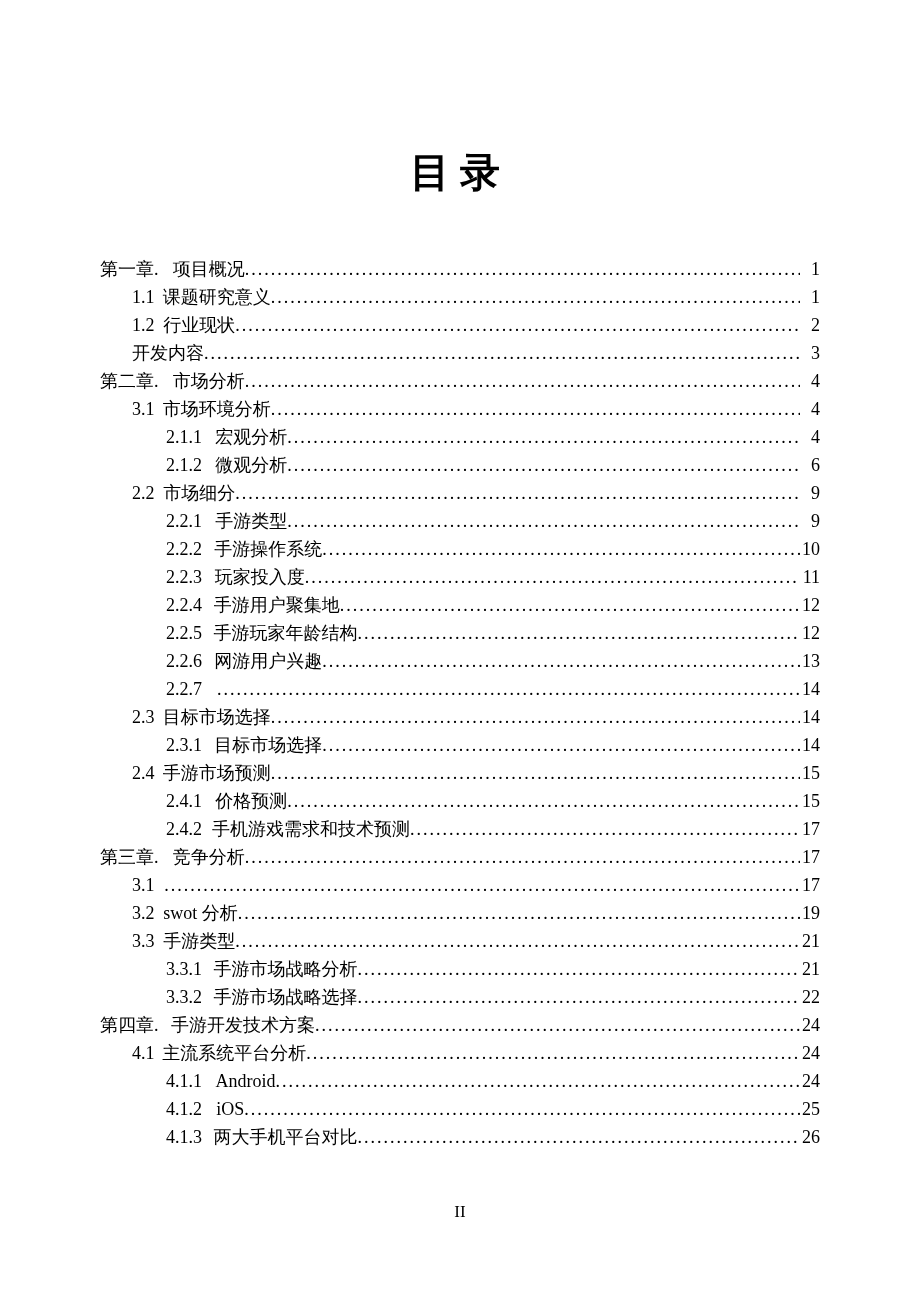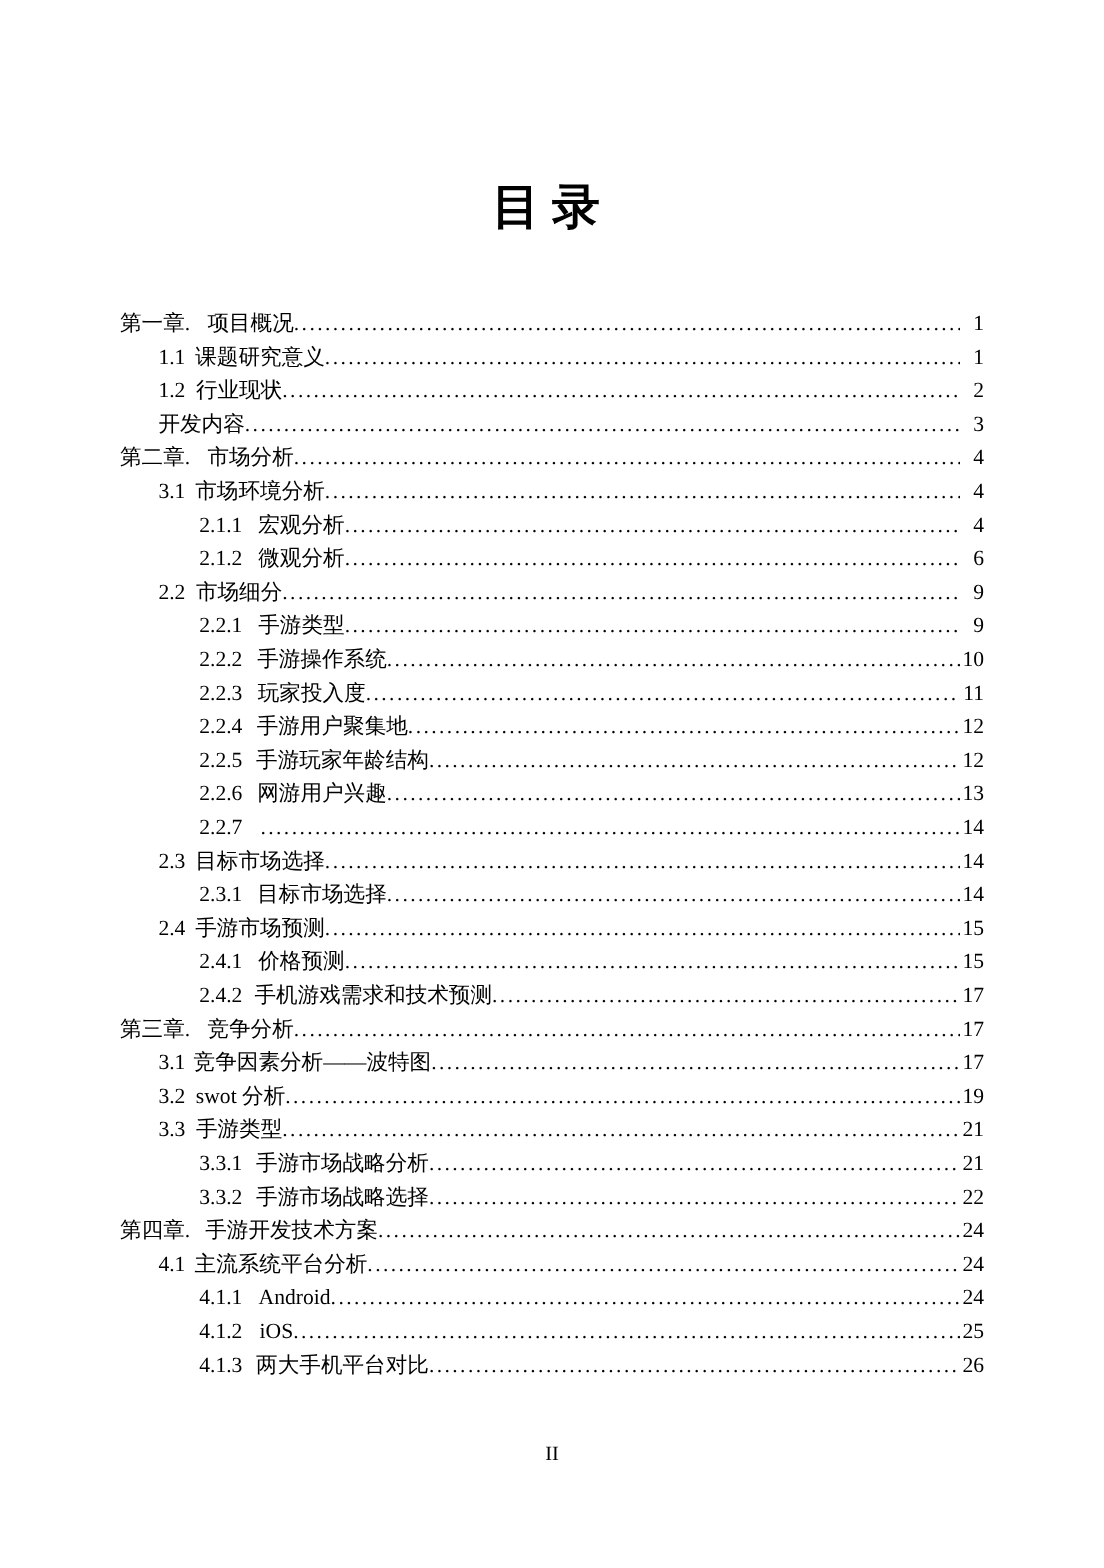--- a/index.html
+++ b/index.html
@@ -226,21 +226,20 @@
       <div class="toc-row indent-0">
         <span class="num">第三章.</span>
         <span class="gap1"></span>
         <span class="label">竞争分析</span>
         <span class="leader"></span>
         <span class="pg">17</span>
       </div>
       <div class="toc-row indent-1">
         <span class="num">3.1</span>
         <span class="gap2"></span>
-        <span class="label">竞争因素分析——波特图</span>
         <span class="leader"></span>
         <span class="pg">17</span>
       </div>
       <div class="toc-row indent-1">
         <span class="num">3.2</span>
         <span class="gap2"></span>
         <span class="label">swot 分析</span>
         <span class="leader"></span>
         <span class="pg">19</span>
       </div>

